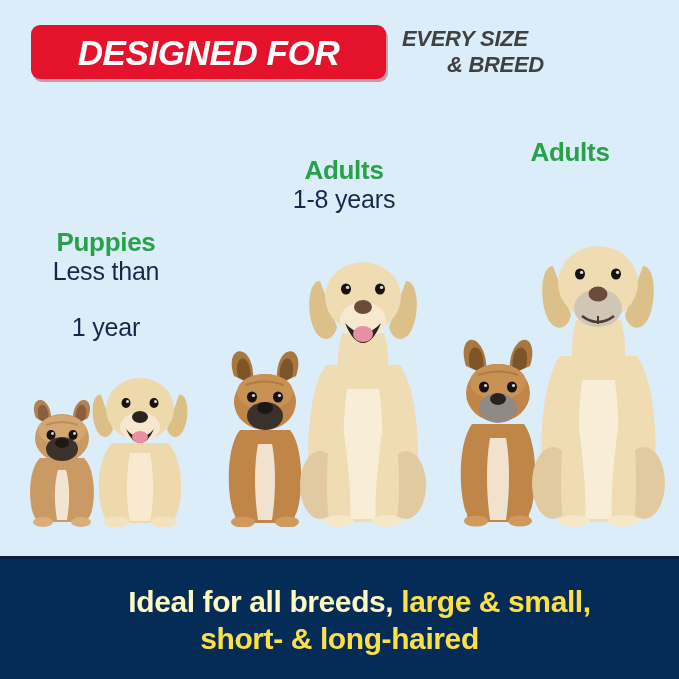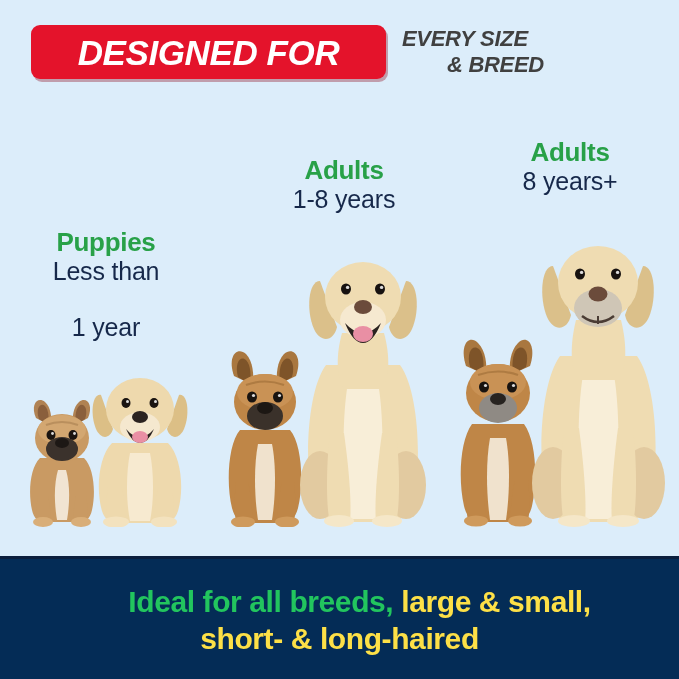--- a/index.html
+++ b/index.html
@@ -113,21 +113,21 @@
     text-align: center;
     padding-top: 4px;
   }
   #banner-line1, #banner-line2 {
     font-size: 30px;
     font-weight: 700;
     line-height: 1.22;
     letter-spacing: -0.4px;
     white-space: nowrap;
   }
-  #banner-green { color: #22c55e; margin-left: 40px; }
+  #banner-green { color: #fef9c3; margin-left: 40px; }
   #banner-white, #banner-line2 { color: #fde047; }
 </style>
 </head>
 <body>
 
 <div id="page">
 
   <div id="header">
     <div id="badge">
       <span id="badge-label">DESIGNED FOR</span>
@@ -150,23 +150,20 @@
 
     <div class="group-label" id="label-adults">
       <span class="title">Adults</span>
       <span class="sub">
         <span>1-8 years</span>
       </span>
     </div>
 
     <div class="group-label" id="label-seniors">
       <span class="title">Adults</span>
-      <span class="sub">
-        <span>8 years+</span>
-      </span>
     </div>
 
     <div class="dog" id="dog-pup-frenchie">
       <svg viewBox="0 0 88 135" xmlns="http://www.w3.org/2000/svg">
         <g>
 
           <path d="M18 26 C12 12 20 4 27 10 C33 15 34 26 33 34 Z" fill="#b08253"></path>
           <path d="M70 26 C76 12 68 4 61 10 C55 15 54 26 55 34 Z" fill="#b08253"></path>
           <path d="M21 27 C17 16 23 10 27 14 C31 18 31 27 30 33 Z" fill="#8a5f3c"></path>
           <path d="M67 27 C71 16 65 10 61 14 C57 18 57 27 58 33 Z" fill="#8a5f3c"></path>

